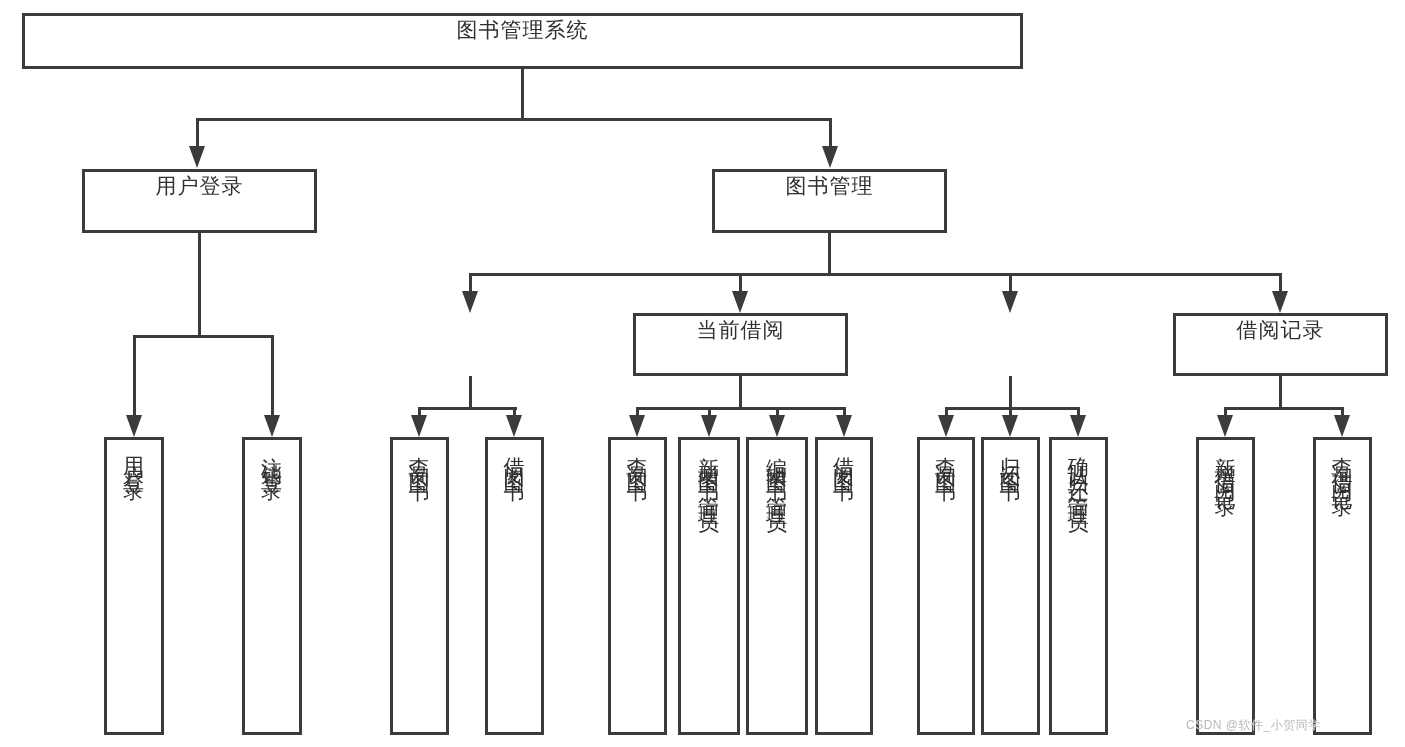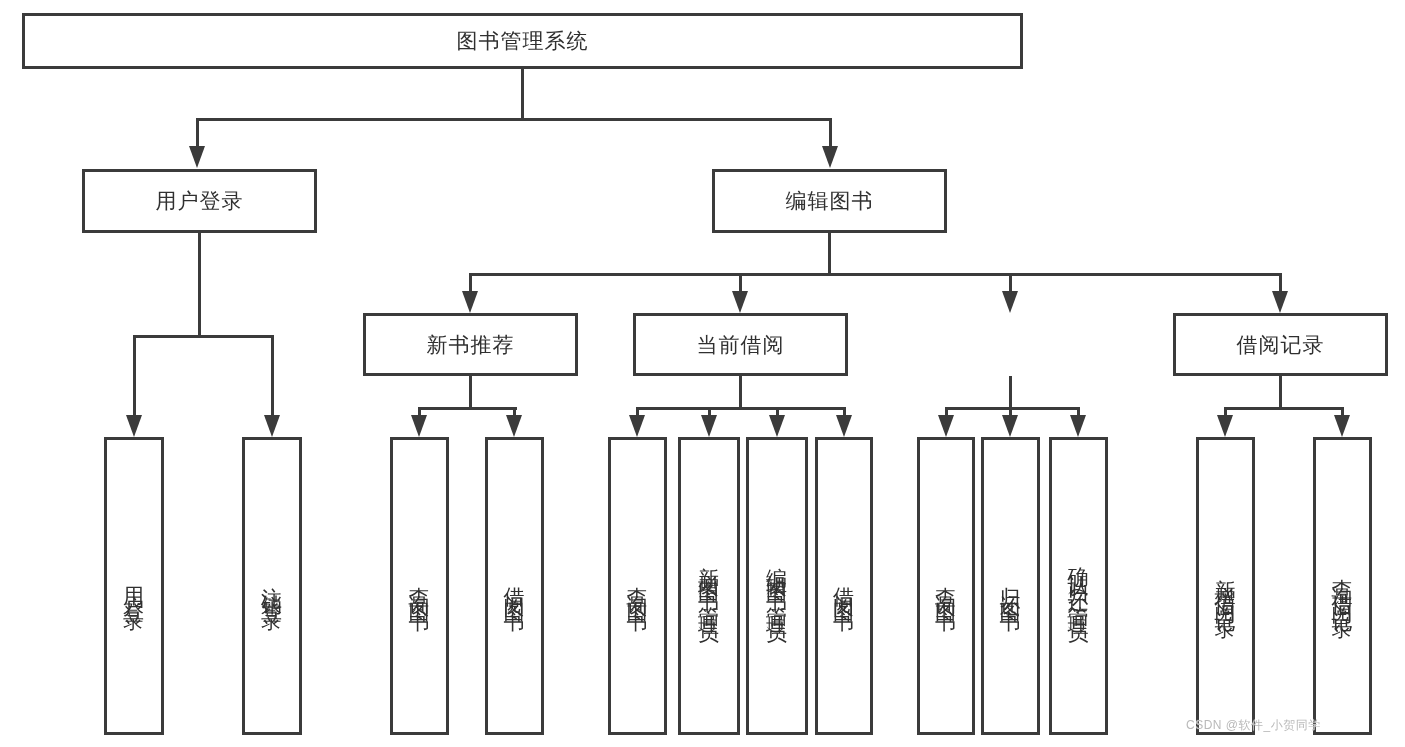--- a/index.html
+++ b/index.html
@@ -13,21 +13,21 @@
     background:#fff;
     overflow:hidden;
     font-family:"Liberation Sans","DejaVu Sans",sans-serif;
     color:var(--text);
   }
   .box{
     position:absolute;
     box-sizing:border-box;
     border:3px solid var(--line);
     background:#fff;
-    display:flex;align-items:center;justify-content:center;
+    display:flex;align-items:flex-start;justify-content:center;
     font-size:21px;
     color:var(--text);
   }
   .box.h span{letter-spacing:1px;white-space:nowrap;}
   .box.v span{
     writing-mode:vertical-rl;
     letter-spacing:8px;
     line-height:1;
     white-space:nowrap;
   }
@@ -58,26 +58,23 @@
 <div class="stage">
 
   <div class="box h" style="left:22px;top:13px;width:1001px;height:56px">
     <span>图书管理系统</span>
   </div>
 
   <div class="box h" style="left:82px;top:169px;width:235px;height:64px">
     <span>用户登录</span>
   </div>
   <div class="box h" style="left:712px;top:169px;width:235px;height:64px">
-    <span>编辑图书</span>
+    <span>图书管理</span>
   </div>
 
-  <div class="box h" style="left:363px;top:313px;width:215px;height:63px">
-    <span>新书推荐</span>
-  </div>
   <div class="box h" style="left:633px;top:313px;width:215px;height:63px">
     <span>当前借阅</span>
   </div>
   <div class="box h" style="left:1173px;top:313px;width:215px;height:63px">
     <span>借阅记录</span>
   </div>
 
   <div class="box v" style="left:104px;top:437px;width:60px;height:298px">
     <span>用户登录</span>
   </div>

